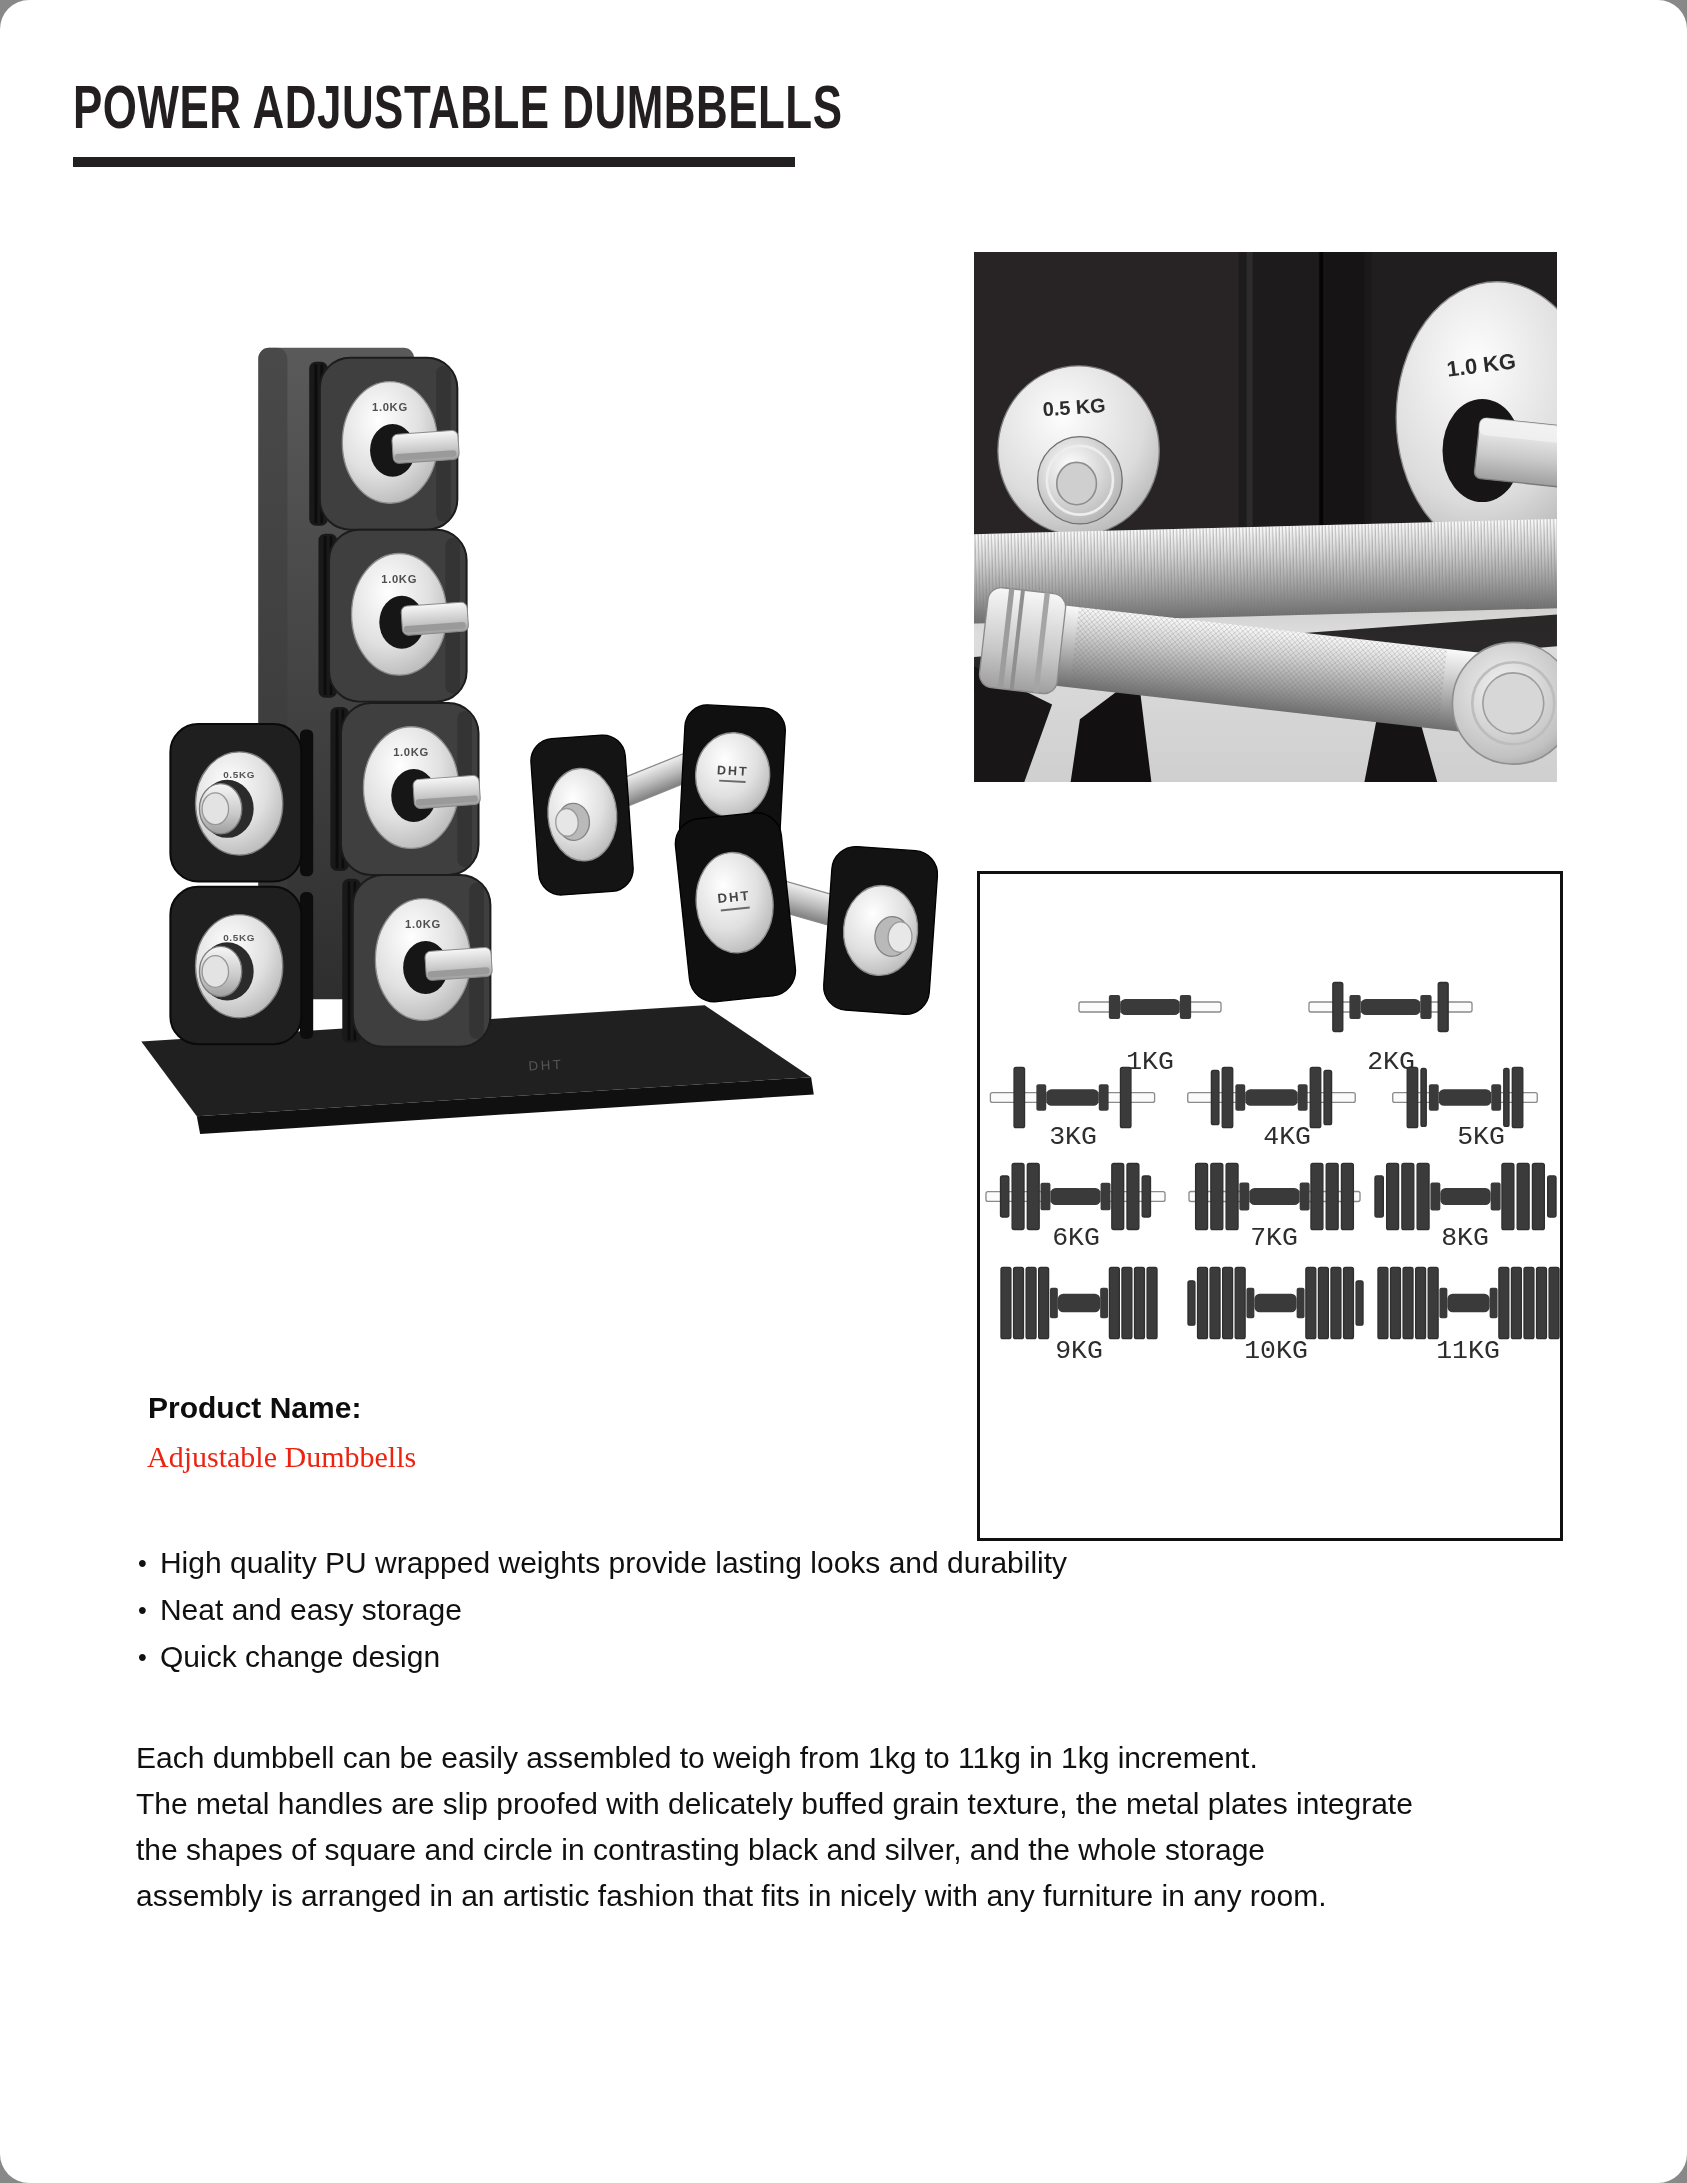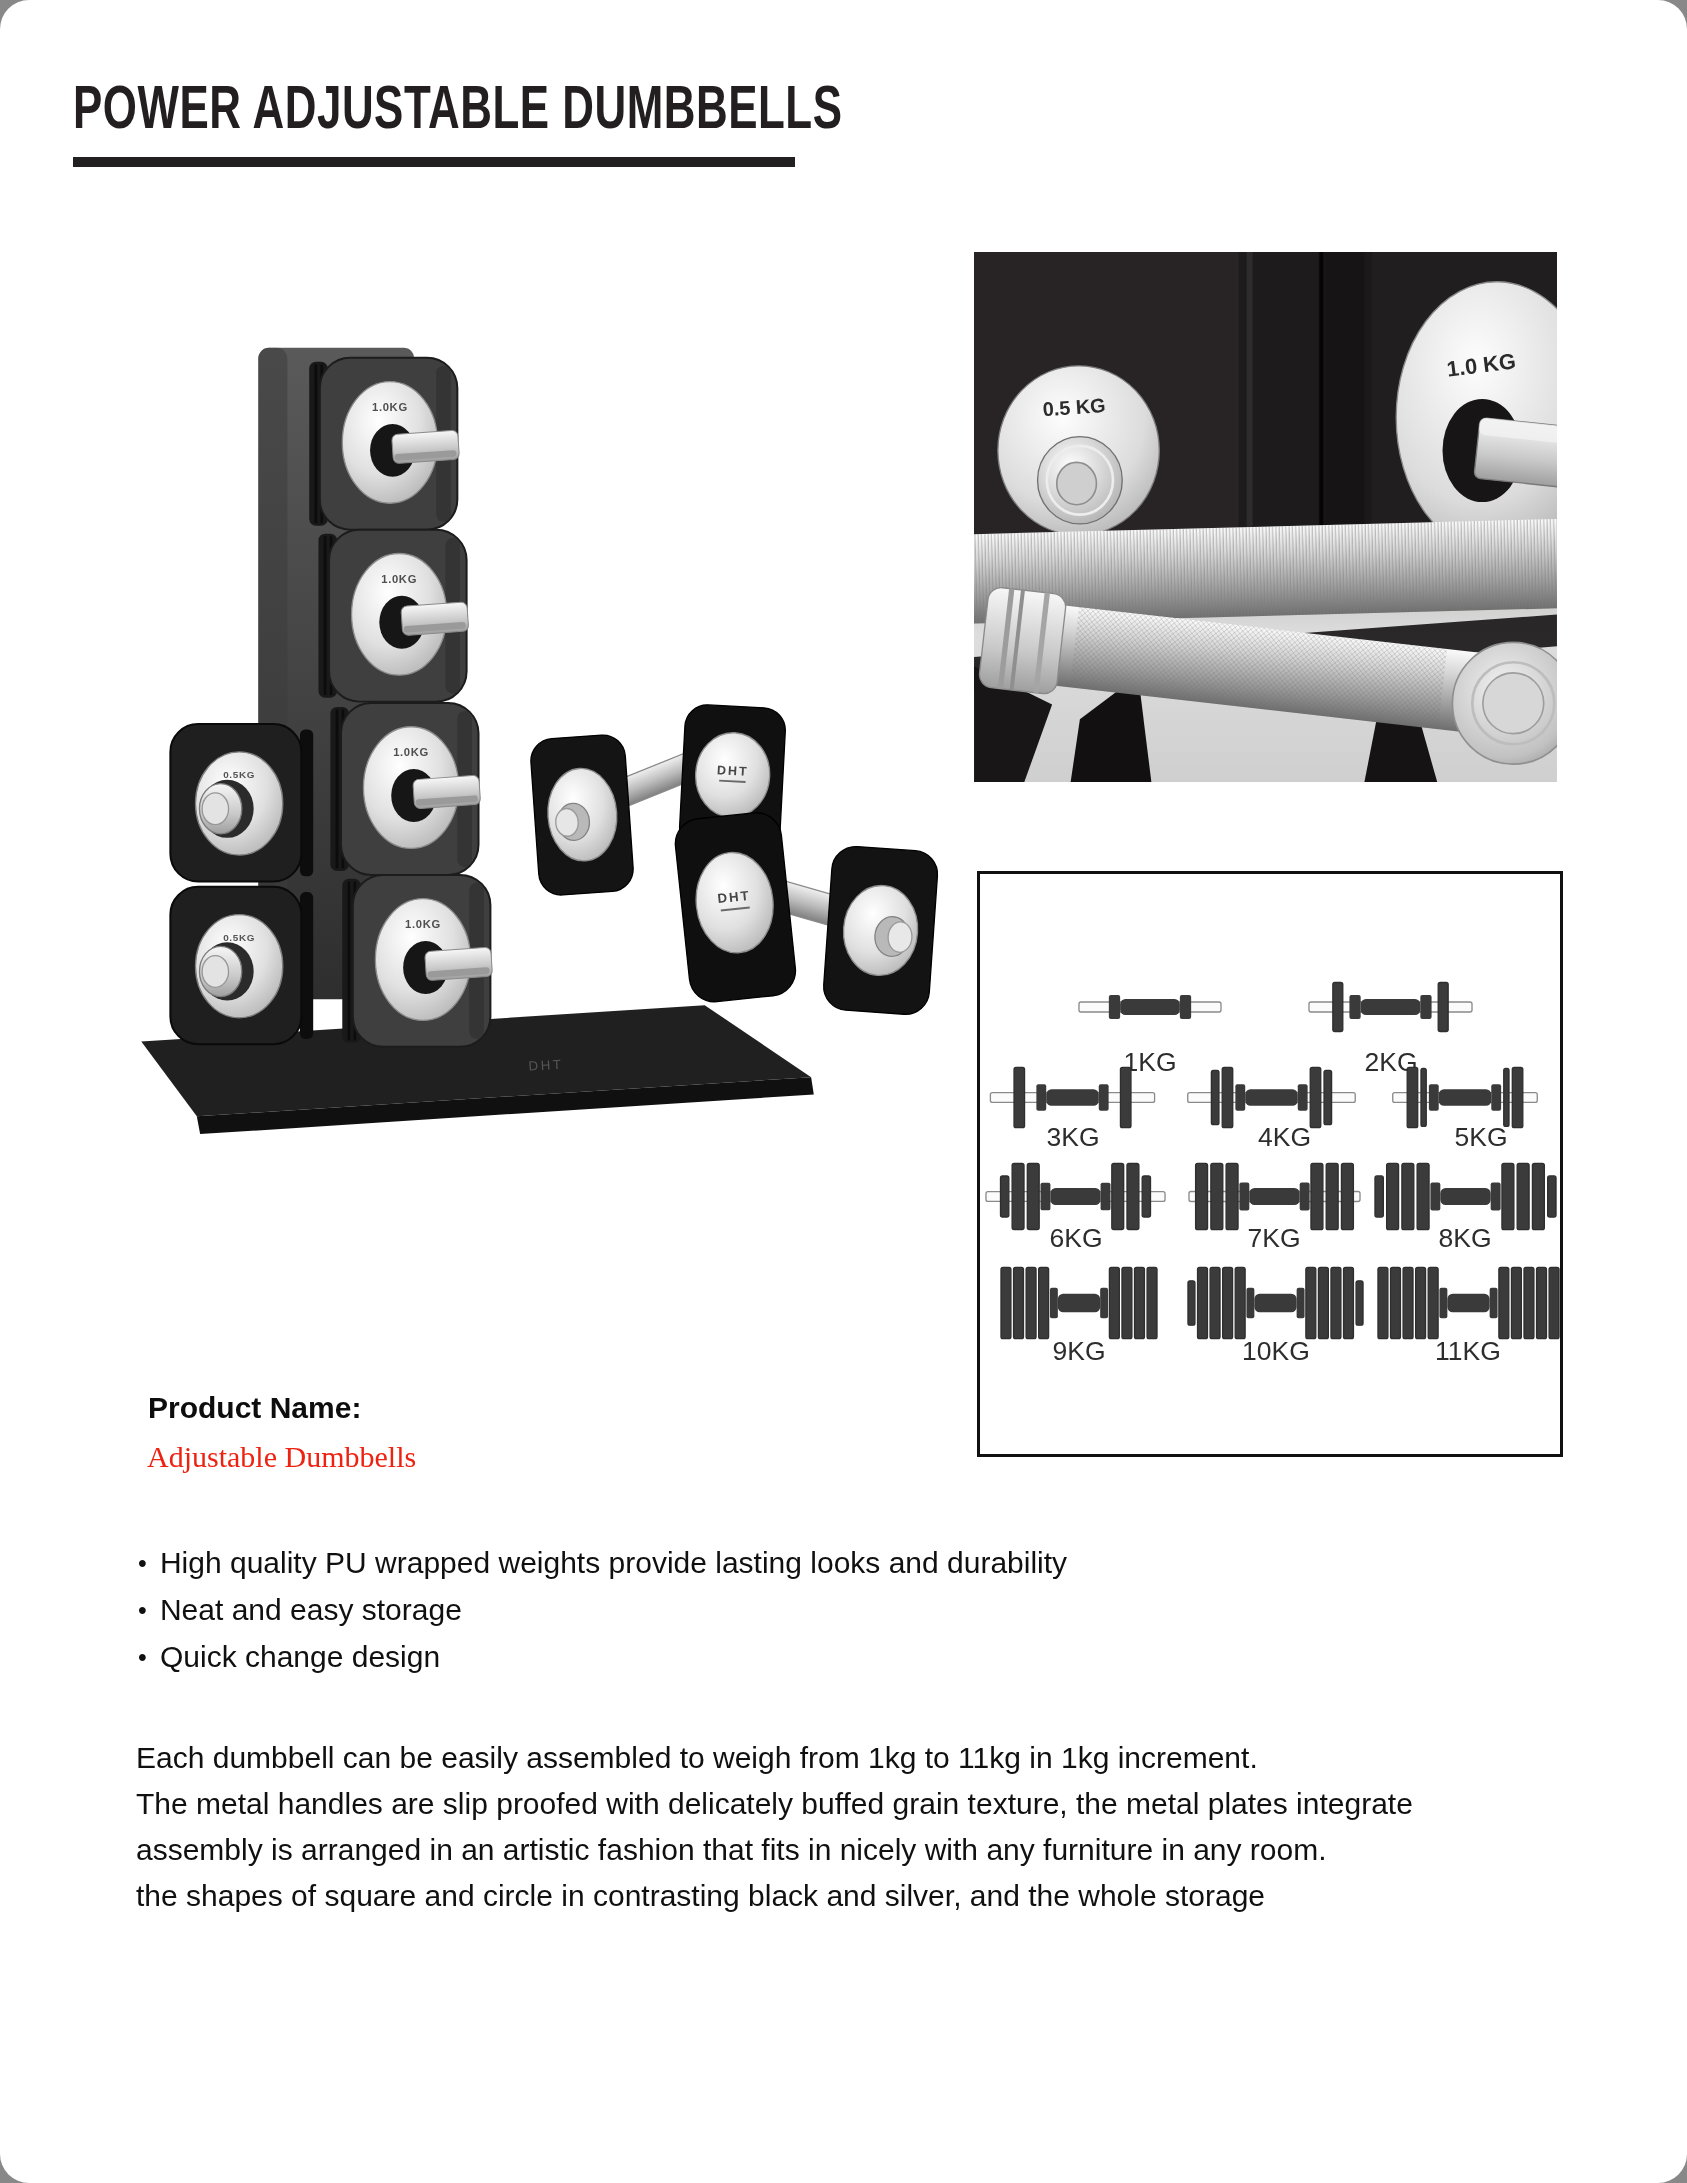--- a/index.html
+++ b/index.html
@@ -13,22 +13,22 @@
     position:absolute; left:73px; top:77px; margin:0;
     font-size:61px; font-weight:800; color:#231f20; white-space:nowrap;
     letter-spacing:0.7px; transform:scaleX(0.72); transform-origin:left top; line-height:1;
   }
   .title-rule{position:absolute; left:73px; top:157px; width:722px; height:10px; background:#232021;}
   
   .rack-photo{position:absolute; left:132px; top:331px; width:820px; height:814px;}
   .closeup-photo{position:absolute; left:974px; top:252px; width:583px; height:530px;}
   
   .diagram{
-    position:absolute; left:977px; top:871px; width:586px; height:586px;
-    border:3.3px solid #111111; box-sizing:border-box; background:#ffffff;
+    position:absolute; left:977px; top:871px; width:586px; height:670px;
+    border:3.3px solid #111111; box-sizing:border-box; background:#ffffff;font-family:Liberation Mono, monospace;
   }
   .weight-item{position:absolute;}
   .weight-label{
     position:absolute; width:106px; text-align:center;
     font-size:26.5px; color:#2d2d2d; line-height:34px;
   }
   
   .product-label{
     position:absolute; left:148px; top:1391px; font-size:30px; font-weight:bold; color:#0d0d0d;
   }
@@ -385,18 +385,18 @@
 
   <ul class="features" id="features-list">
       <li>High quality PU wrapped weights provide lasting looks and durability</li>
       <li>Neat and easy storage</li>
       <li>Quick change design</li>
     </ul>
 
   <div class="description" id="description">
       <div>Each dumbbell can be easily assembled to weigh from 1kg to 11kg in 1kg increment.</div>
       <div>The metal handles are slip proofed with delicately buffed grain texture, the metal plates integrate</div>
+      <div>the shapes of square and circle in contrasting black and silver, and the whole storage</div>
       <div>assembly is arranged in an artistic fashion that fits in nicely with any furniture in any room.</div>
-      <div>the shapes of square and circle in contrasting black and silver, and the whole storage</div>
     </div>
 
 </div>
 
 
 </body></html>

